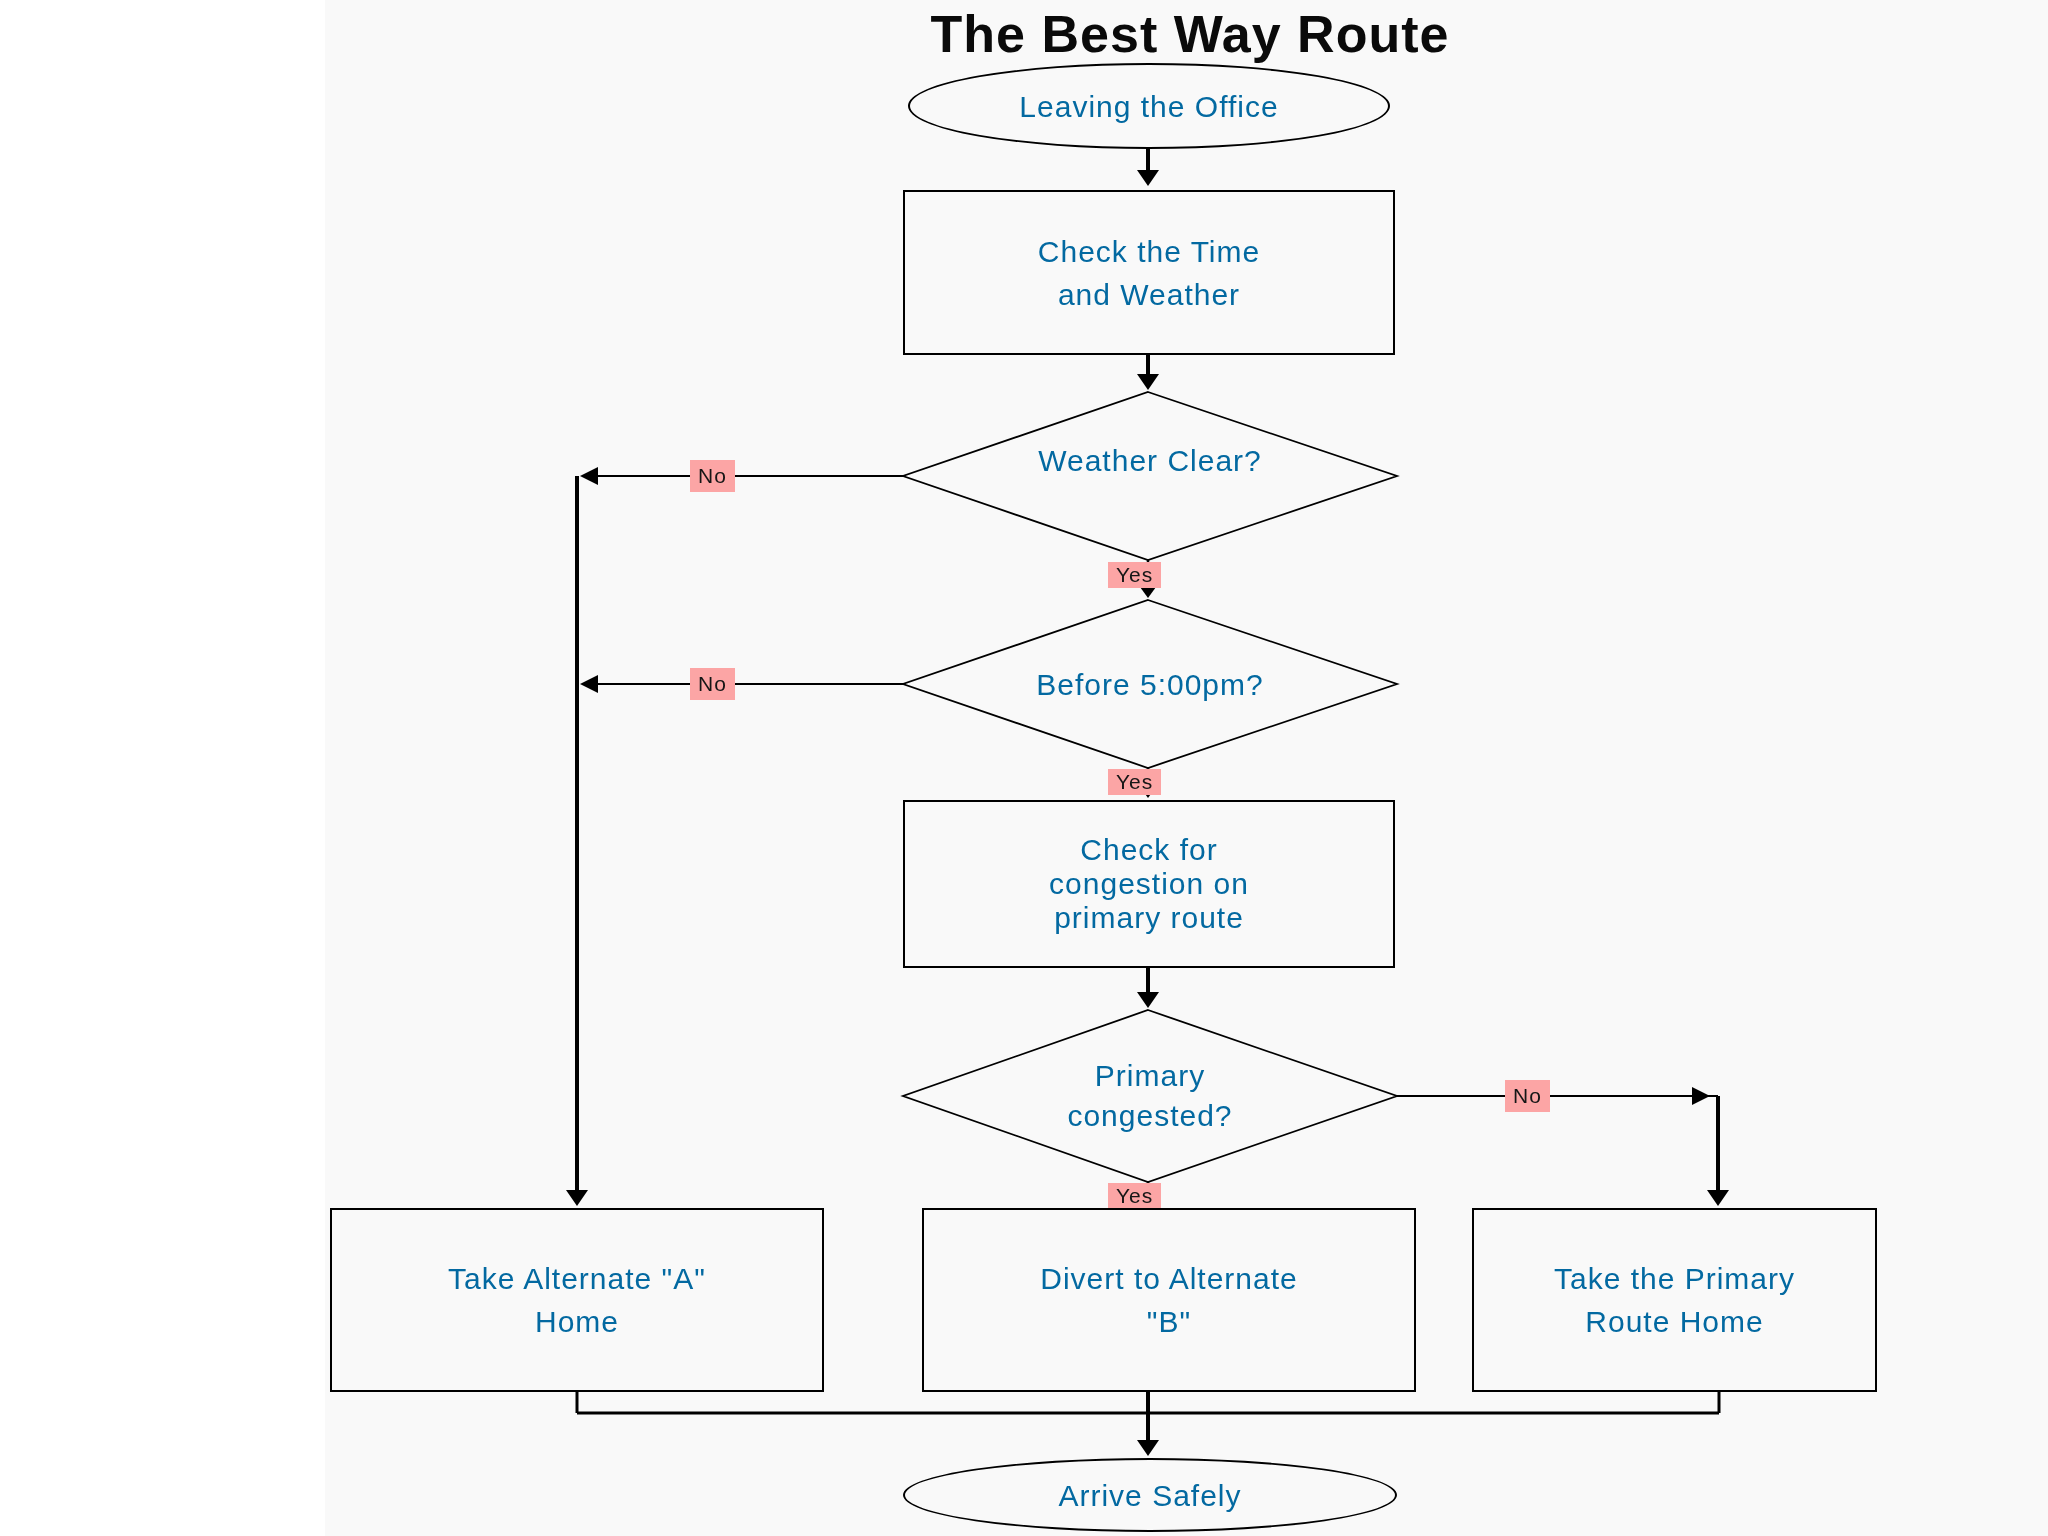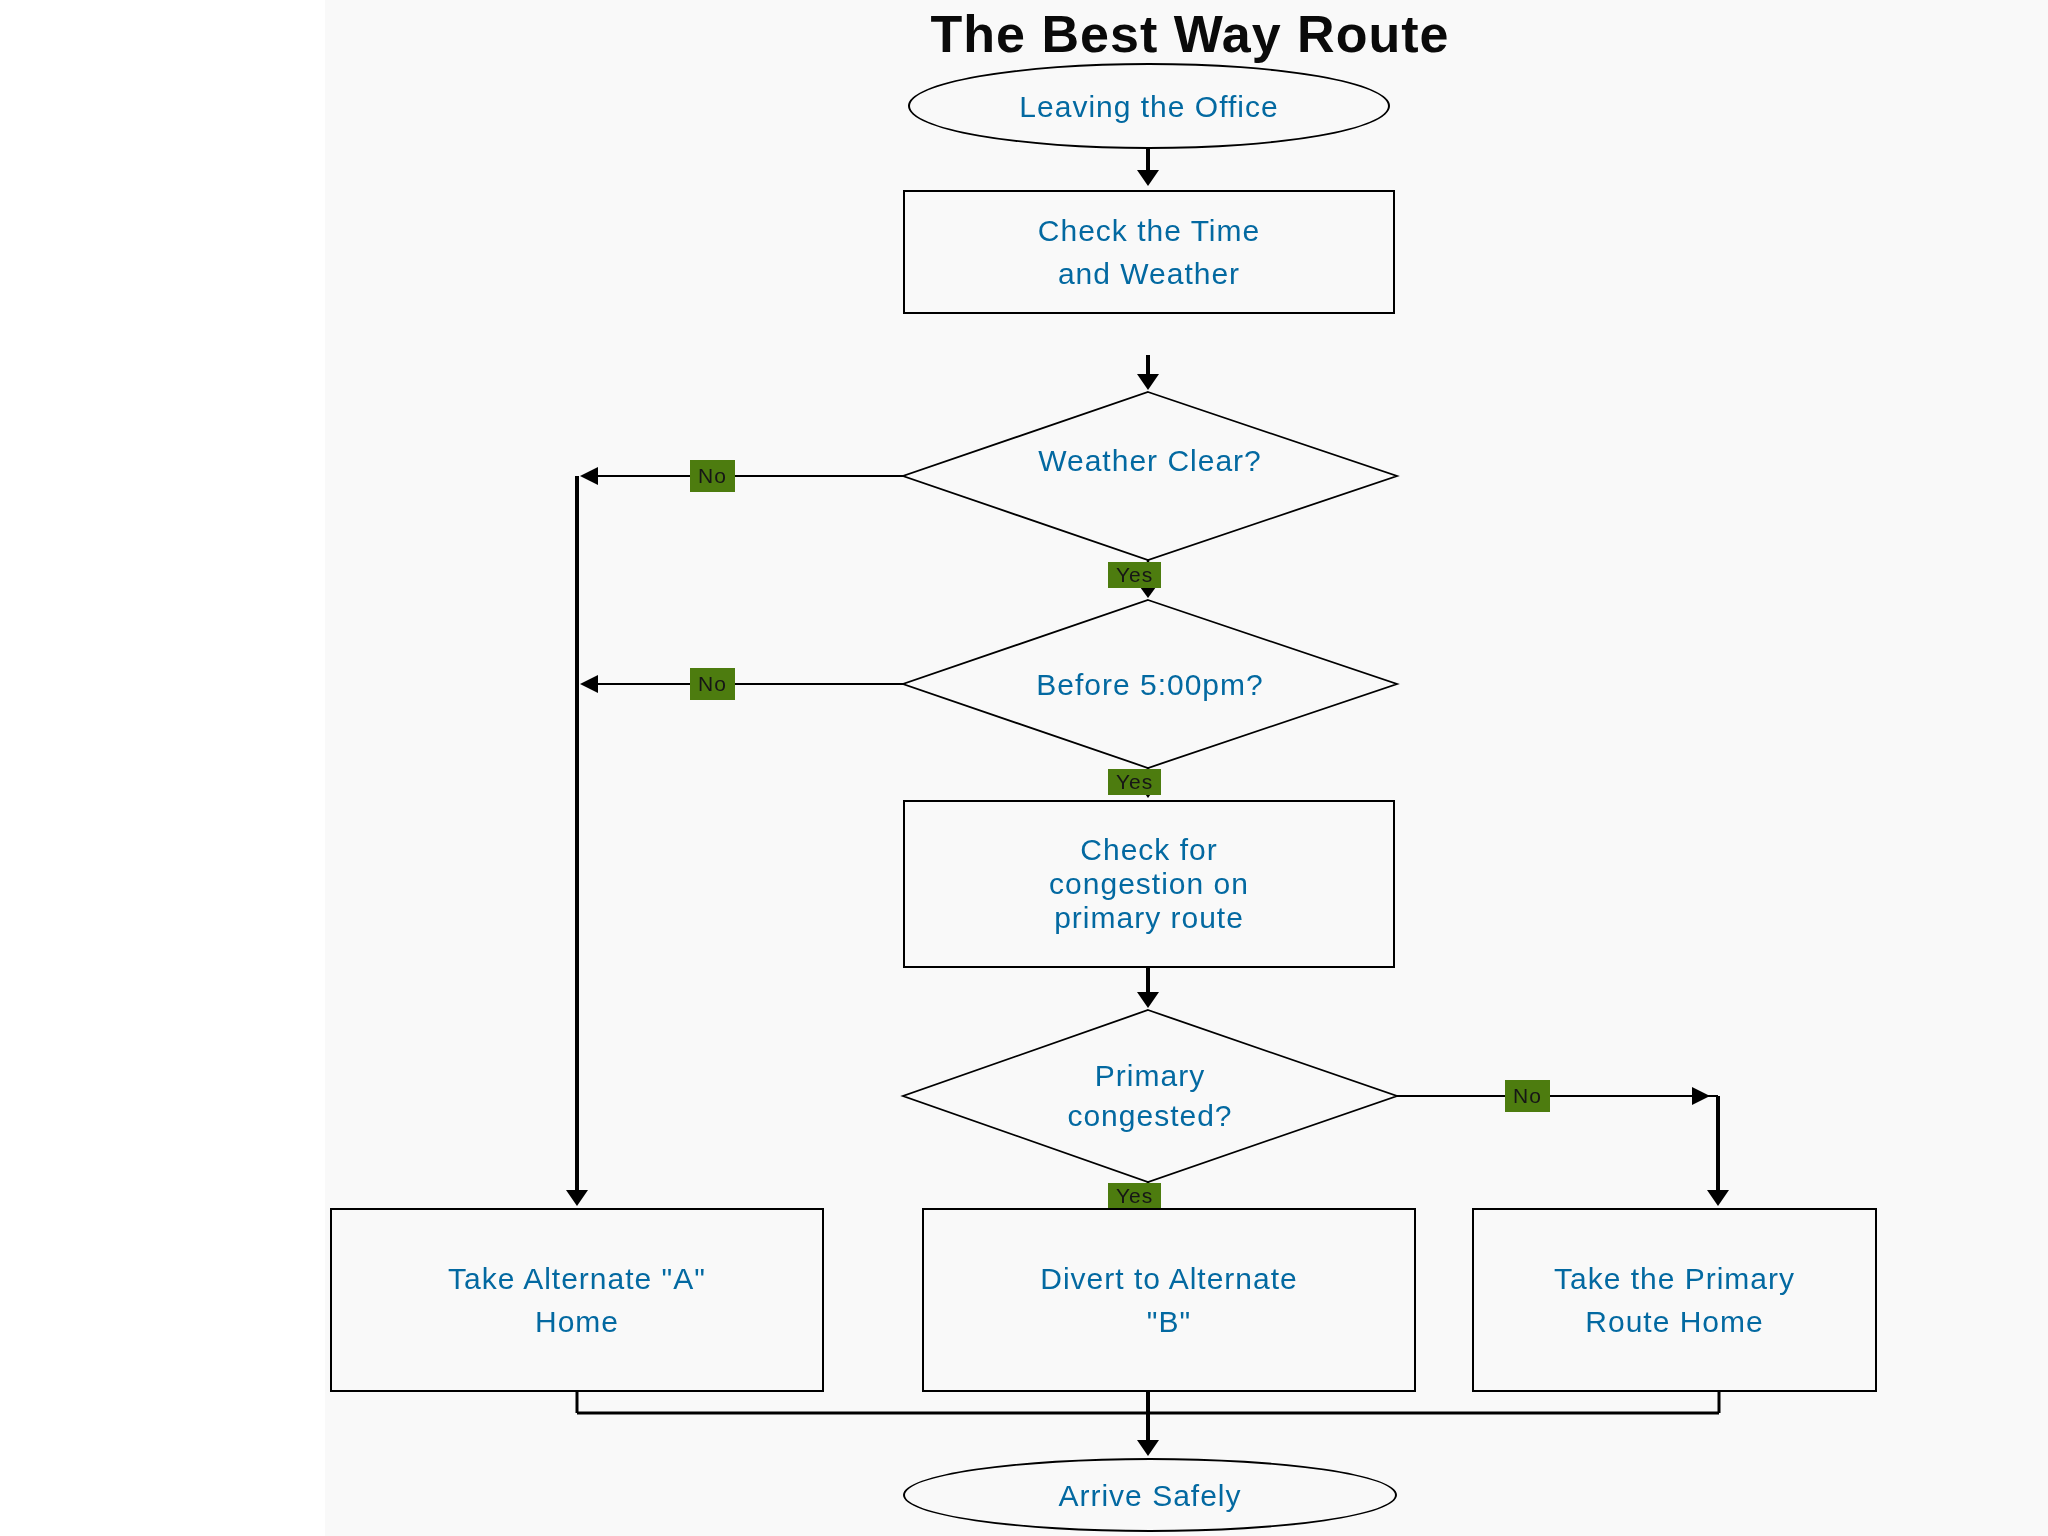--- a/index.html
+++ b/index.html
@@ -24,21 +24,21 @@
     text-align: center; font-size: 30px; line-height: 43px;
     letter-spacing: 1px; white-space: pre-line; color: #0369a1;
     box-sizing: border-box; background: transparent;
   }
   .terminator { border: 2.5px solid #000; border-radius: 50% / 50%; }
   .process    { border: 2.5px solid #000; }
   .decision   { border: none; } 
   .edge-label {
     display: flex; align-items: center; justify-content: center;
     font-size: 21px; letter-spacing: 1px; color: #161616;
-    background: #4d7c0f; padding: 0 8px; white-space: nowrap;
+    background: #fca5a5; padding: 0 8px; white-space: nowrap;
   }
 </style>
 </head>
 <body>
 
 <div class="panel"></div>
 
 <svg class="wires" width="2048" height="1536" viewBox="0 0 2048 1536">
   <g stroke="#000" fill="none">
 
@@ -84,21 +84,21 @@
     <polygon points="1710,1096 1692,1087 1692,1105"></polygon>
   </g>
 </svg>
 
 <div class="title">The Best Way Route</div>
 
 <div class="node terminator" style="left:908px; top:63px; width:482px; height:86px;">
   <span>Leaving the Office</span>
 </div>
 
-<div class="node process" style="left:903px; top:190px; width:492px; height:124px;">
+<div class="node process" style="left:903px; top:190px; width:492px; height:165px;">
   <span>Check the Time
 and Weather</span>
 </div>
 
 <div class="node decision" style="left:903px; top:376px; width:494px; height:168px;">
   <span>Weather Clear?</span>
 </div>
 
 <div class="edge-label" style="left:690px; top:460px; height:32px;">
   <span>No</span>

